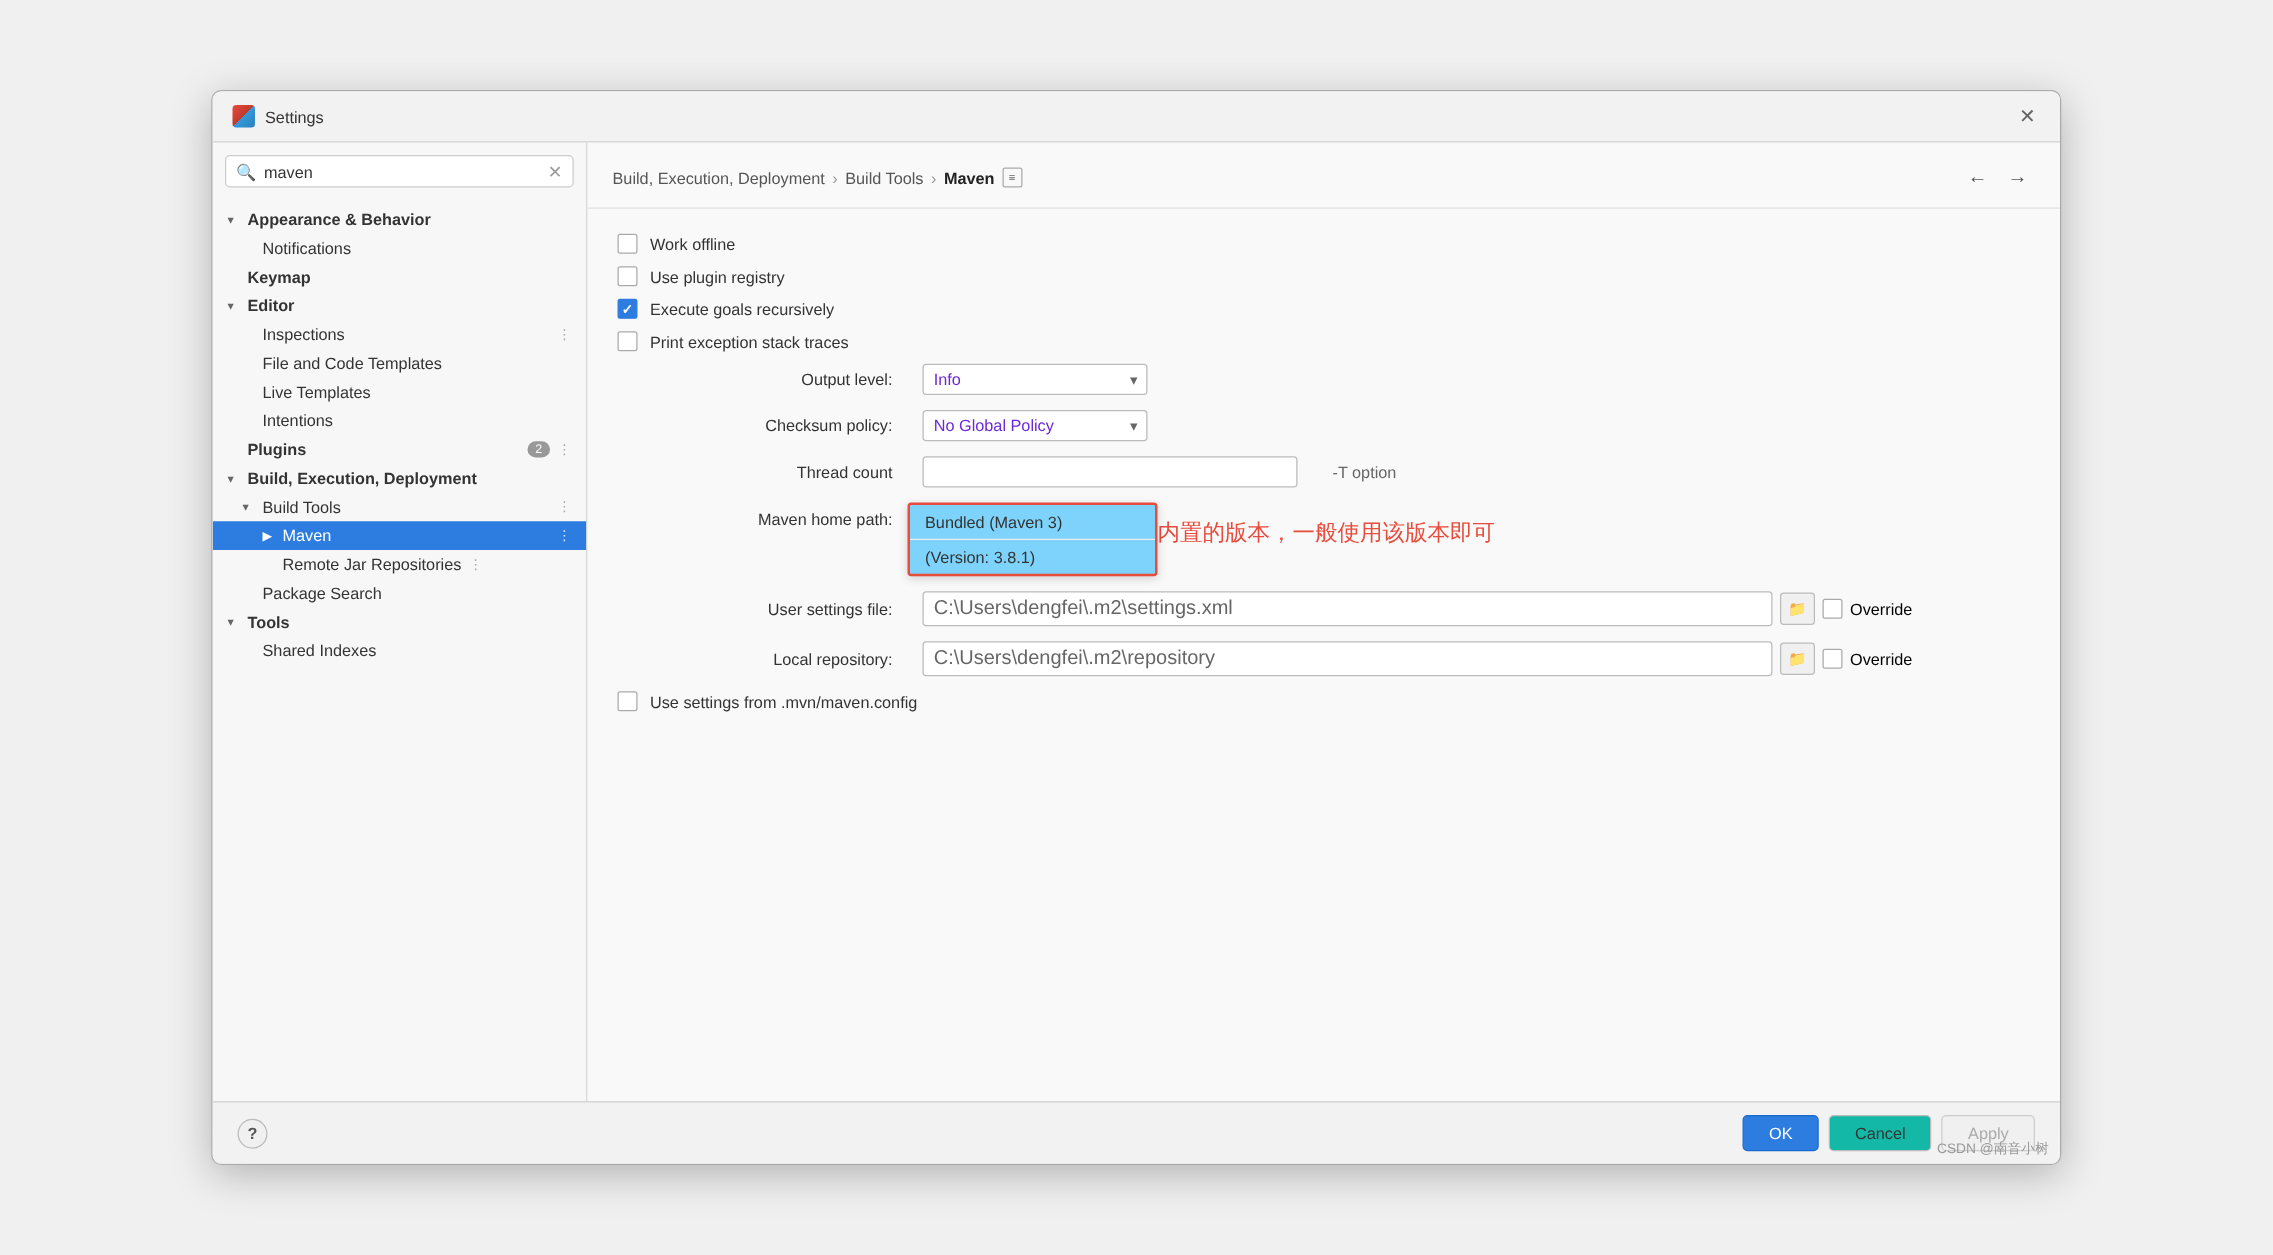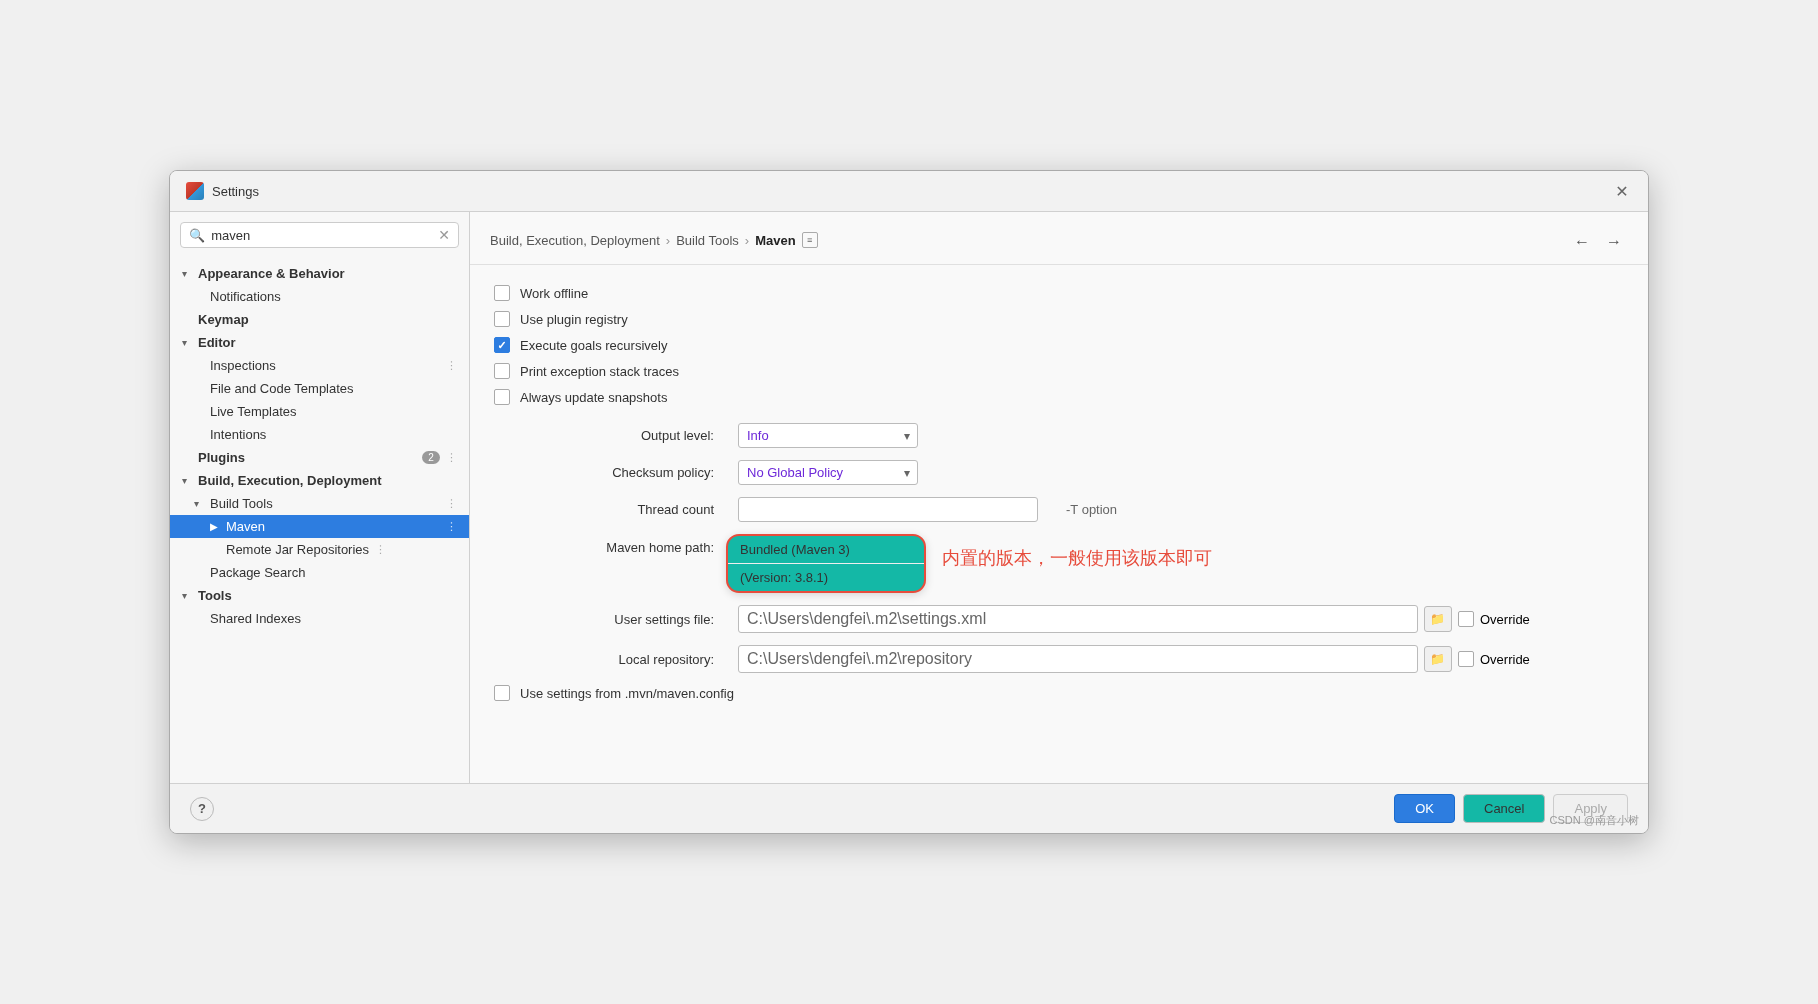--- a/index.html
+++ b/index.html
@@ -9,21 +9,21 @@
       background: #f0f0f0;
       display: flex;
       align-items: center;
       justify-content: center;
       width: 1818px;
       height: 1004px;
       overflow: hidden;
     }
     .dialog {
       width: 1480px;
-      height: 664px;
+      height: 860px;
       background: #f2f2f2;
       border: 1px solid #aaa;
       border-radius: 8px;
       box-shadow: 0 8px 32px rgba(0,0,0,0.25);
       display: flex;
       flex-direction: column;
       overflow: hidden;
     }
     .title-bar {
       background: #f2f2f2;
@@ -250,37 +250,37 @@
       padding-top: 6px;
     }
     .maven-home-right {
       display: flex;
       flex-direction: column;
       gap: 0;
       position: relative;
     }
     .maven-dropdown-popup {
       border: 2px solid #e74c3c;
-      border-radius: 13px;
-      background: #14b8a6;
+      border-radius: 3px;
+      background: #7dd3fc;
       min-width: 200px;
       box-shadow: 0 2px 8px rgba(0,0,0,0.15);
     }
     .maven-dropdown-option {
       padding: 6px 12px;
       font-size: 13px;
       color: #333;
       cursor: pointer;
     }
     .maven-dropdown-option:first-child { border-bottom: 1px solid #eee; }
     .annotation-text {
       color: #e74c3c;
       font-size: 18px;
       font-weight: 500;
-      margin-left: 16px;
+      margin-left: 0;
       padding-top: 12px;
       white-space: nowrap;
     }
     .maven-annotation-row {
       display: flex;
       align-items: flex-start;
       gap: 0;
     }
     .path-row {
       display: flex;
@@ -505,24 +505,20 @@
           <div class="checkbox-custom"></div>
           <span class="checkbox-label">Use plugin registry</span>
         </div>
         <div class="settings-row">
           <div class="checkbox-custom checked"></div>
           <span class="checkbox-label">Execute goals recursively</span>
         </div>
         <div class="settings-row">
           <div class="checkbox-custom"></div>
           <span class="checkbox-label">Print exception stack traces</span>
-        </div>
-        <div class="settings-row" style="margin-bottom: 18px;">
-          <div class="checkbox-custom"></div>
-          <span class="checkbox-label">Always update snapshots</span>
         </div>
 
         <div class="form-row">
           <span class="form-label">Output level:</span>
           <div class="select-wrapper">
             <select class="form-select">
               <option>Info</option>
               <option>Debug</option>
               <option>Warn</option>
               <option>Error</option>

